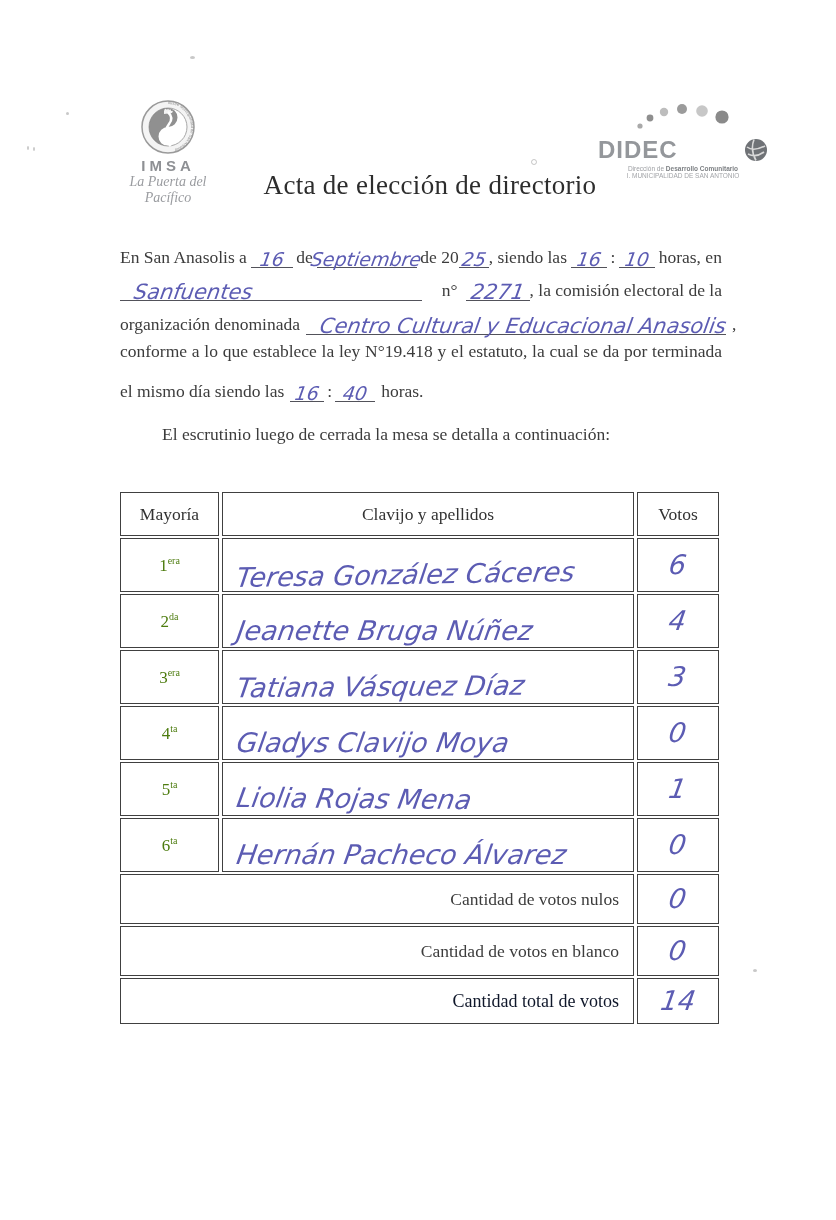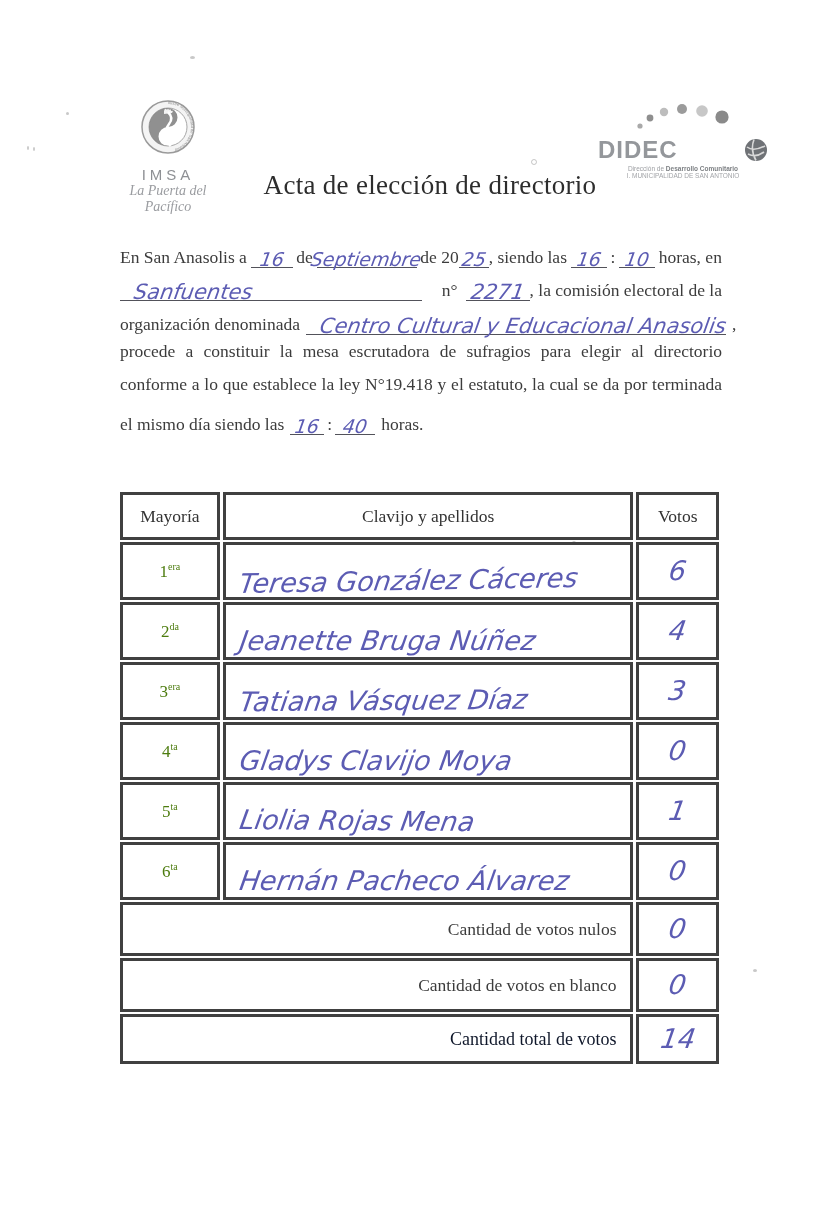--- a/index.html
+++ b/index.html
@@ -8,22 +8,22 @@
     font-family:"Liberation Serif", serif; color:#3a3a3a; overflow:hidden;
   }
 
   
   .speck { position:absolute; background:#9a9a9a; border-radius:50%; opacity:.55; }
   .speck.ring { background:transparent; border:1px solid #9a9a9a; }
 
   
   .imsa { position:absolute; left:112px; top:98px; width:112px; text-align:center; }
   .imsa svg { display:block; margin:0 auto; }
-  .imsa-name { font-family:"Liberation Sans", sans-serif; font-weight:normal; font-size:15px;
-    letter-spacing:4px; color:#8e9094; margin-top:10px; }
+  .imsa-name { font-family:"Liberation Sans", sans-serif; font-weight:bold; font-size:15px;
+    letter-spacing:4px; color:#8e9094; margin-top:1px; }
   .imsa-tagline { font-style:italic; font-size:14px; color:#9a9ca0; margin-top:0px;
     font-family:"Liberation Serif", serif; }
 
   .dideco { position:absolute; left:598px; top:104px; width:170px; text-align:center; }
   .dideco-word { display:flex; align-items:center; justify-content:space-between; margin-top:2px; }
   .dideco-text { font-family:"Liberation Sans", sans-serif; font-size:24px; font-weight:bold;
     letter-spacing:1px; color:#94979b; }
   .dideco-sub1 { font-family:"Liberation Sans", sans-serif; font-size:6.5px; color:#9b9da1; margin-top:1px; }
   .dideco-sub1 b { color:#7d8084; }
   .dideco-sub2 { font-family:"Liberation Sans", sans-serif; font-size:6.5px; color:#a2a4a8; }
@@ -46,21 +46,21 @@
   .hw { font-family:"DejaVu Sans", sans-serif; font-style:italic; color:#5c5cb3;
     transform:skewX(-9deg); display:inline-block; line-height:1; }
   .hw-sm { font-size:19px; position:relative; top:2px; }
   .hw-md { font-size:21px; position:relative; top:3px; }
 
   .escrutinio { margin-top:16px; text-indent:42px; height:33.5px; line-height:33.5px; }
 
   
   .acta-table { position:absolute; left:117px; top:490px; width:605px;
     border-collapse:separate; border-spacing:3px 2px; }
-  .acta-table td, .acta-table th { border:3px solid #404040; background:#ffffff;
+  .acta-table td, .acta-table th { border:1px solid #404040; background:#ffffff;
     font-weight:normal; font-size:17.5px; color:#333; }
   th.h-mayoria { width:95px; height:40px; text-align:center; }
   th.h-nombre  { width:408px; text-align:center; }
   th.h-votos   { width:78px; text-align:center; }
   td.ord { text-align:center; height:50px; font-size:17px; color:#4d7c0f; }
   td.ord sup { font-size:10px; }
   td.name { vertical-align:bottom; padding:0 0 2px 14px; overflow:visible; }
   td.name .hw { font-size:27px; white-space:nowrap; }
   td.votes { text-align:center; vertical-align:middle; }
   td.votes .hw { font-size:27px; }
@@ -166,35 +166,35 @@
     </div>
 
     <div class="line">
       <span>organización denominada</span>
       <span class="blank left" style="flex:1; margin:0 6px;">
           <span class="hw hw-md">Centro Cultural y Educacional Anasolis</span>
         </span>
       <span>,</span>
     </div>
 
-    <div class="jline">procede a constituir la mesa escrutadora de sufragios para elegir al directorio</div>
     <div class="jline">conforme a lo que establece la ley N°19.418 y el estatuto, la cual se da por terminada</div>
 
     <div class="line">
       <span>el mismo día siendo las</span>
       <span class="blank" style="width:34px; margin-left:6px;">
           <span class="hw hw-sm">16</span>
         </span>
       <span style="margin:0 3px;">:</span>
       <span class="blank" style="width:40px; margin-right:6px;">
           <span class="hw hw-sm">40</span>
         </span>
       <span>horas.</span>
     </div>
 
+    <div class="escrutinio">El escrutinio luego de cerrada la mesa se detalla a continuación:</div>
   </div>
 
   <table class="acta-table">
     <tbody>
         <tr>
       <th class="h-mayoria">Mayoría</th>
       <th class="h-nombre">Clavijo y apellidos</th>
       <th class="h-votos">Votos</th>
     </tr>
 

